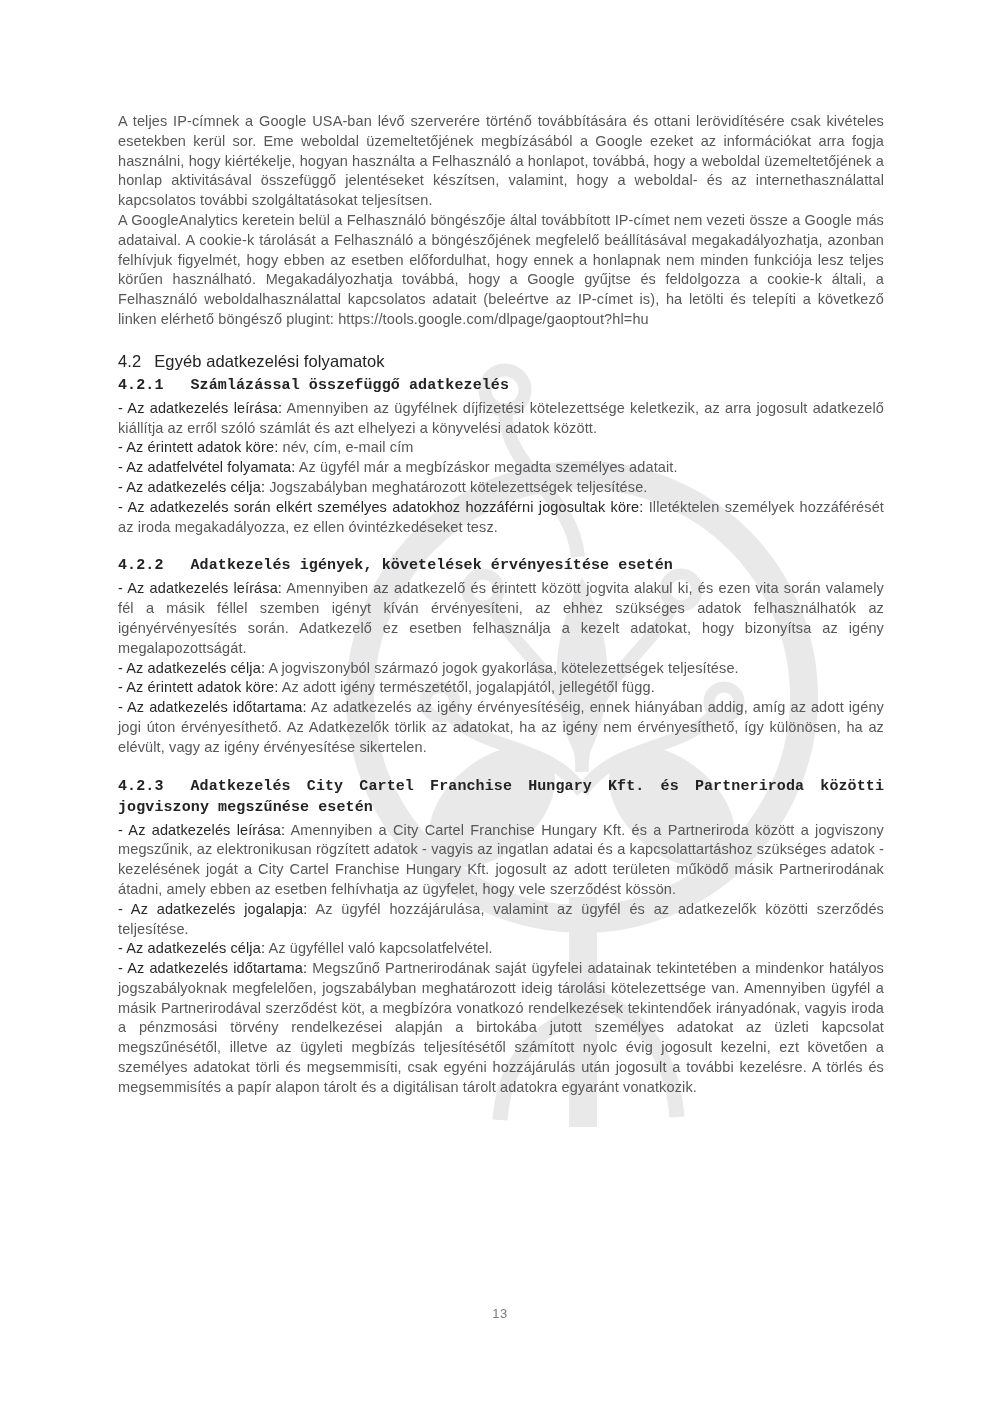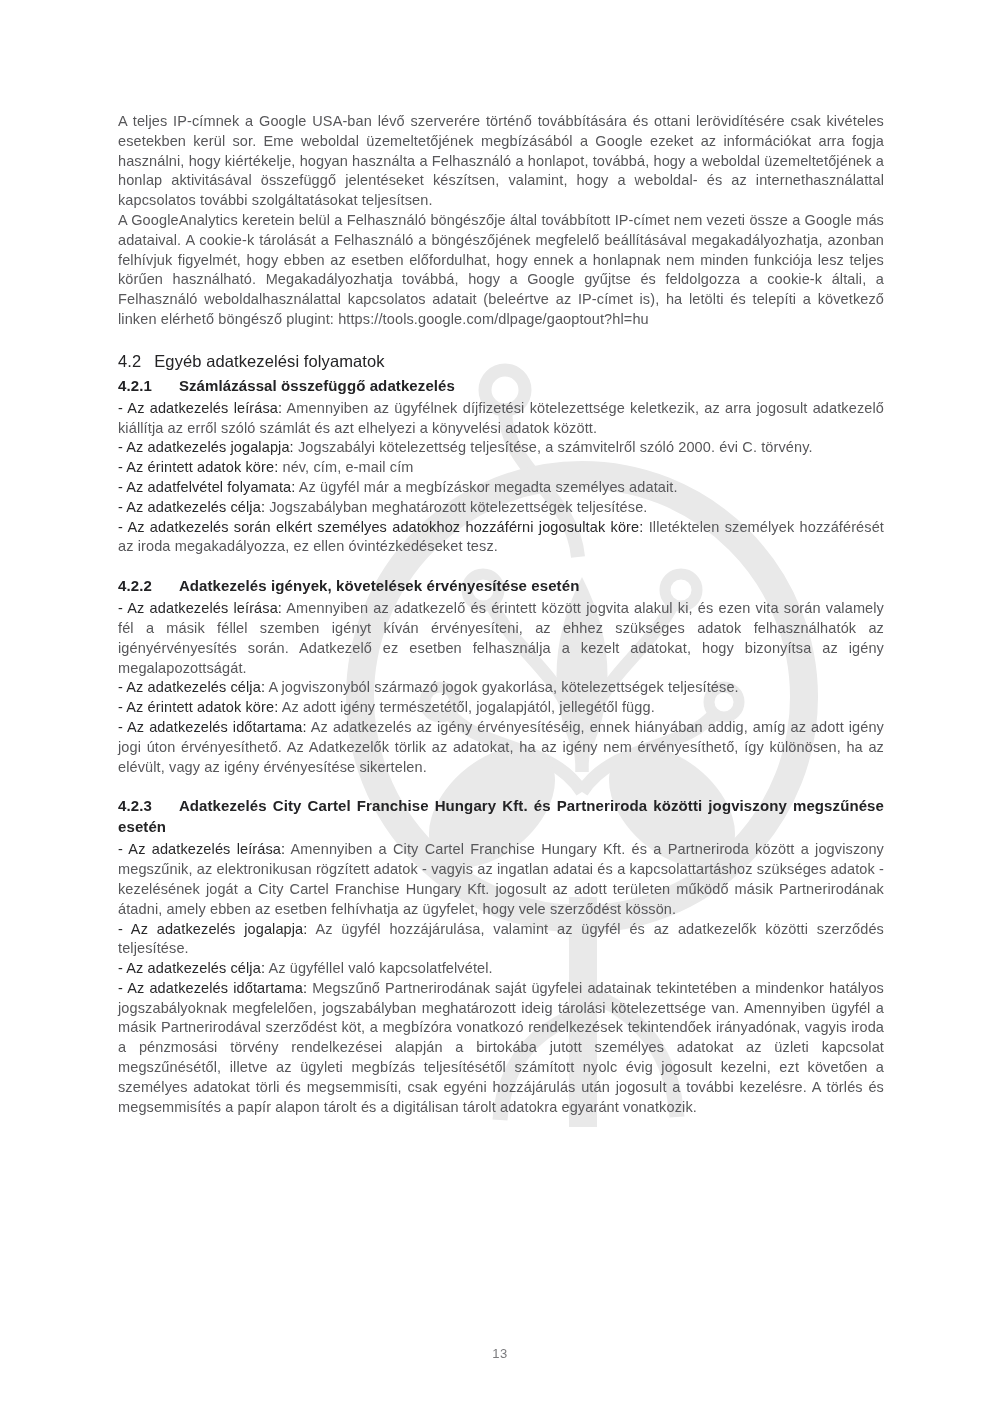--- a/index.html
+++ b/index.html
@@ -44,27 +44,28 @@
   }
   h2.sec .num { margin-right: 13px; }
   h3.subsec {
     font-size: 15px;
     font-weight: 700;
     color: #232325;
     margin: 0 0 3px 0;
     text-align: justify;
     letter-spacing: 0.1px;
     line-height: 21px;
+    font-family: Liberation Mono, monospace;
   }
   h3.subsec .num { margin-right: 27px; }
   .subsection { margin-top: 0; }
   .subsection.spaced { margin-top: 18px; }
   .footer {
     position: absolute;
-    top: 1346px; left: 0;
+    top: 1306px; left: 0;
     width: 100%;
     text-align: center;
     font-size: 13px;
     color: #7a7a7d;
     z-index: 1;
     letter-spacing: 0.5px;
   }
 </style>
 </head>
 <body>
@@ -109,21 +110,20 @@
 
   <h2 class="sec">
     <span class="num">4.2</span><span>Egyéb adatkezelési folyamatok</span>
   </h2>
 
   <div class="subsection">
     <h3 class="subsec">
       <span class="num">4.2.1</span><span>Számlázással összefüggő adatkezelés</span>
     </h3>
     <p class="body"><b class="lbl">- Az adatkezelés leírása:</b> <span>Amennyiben az ügyfélnek díjfizetési kötelezettsége keletkezik, az arra jogosult adatkezelő kiállítja az erről szóló számlát és azt elhelyezi a könyvelési adatok között.</span></p>
-    <p class="body"><b class="lbl">- Az adatkezelés jogalapja:</b> <span>Jogszabályi kötelezettség teljesítése, a számvitelről szóló 2000. évi C. törvény.</span></p>
     <p class="body"><b class="lbl">- Az érintett adatok köre:</b> <span>név, cím, e-mail cím</span></p>
     <p class="body"><b class="lbl">- Az adatfelvétel folyamata:</b> <span>Az ügyfél már a megbízáskor megadta személyes adatait.</span></p>
     <p class="body"><b class="lbl">- Az adatkezelés célja:</b> <span>Jogszabályban meghatározott kötelezettségek teljesítése.</span></p>
     <p class="body"><b class="lbl">- Az adatkezelés során elkért személyes adatokhoz hozzáférni jogosultak köre:</b> <span>Illetéktelen személyek hozzáférését az iroda megakadályozza, ez ellen óvintézkedéseket tesz.</span></p>
   </div>
 
   <div class="subsection spaced">
     <h3 class="subsec">
       <span class="num">4.2.2</span><span>Adatkezelés igények, követelések érvényesítése esetén</span>
     </h3>

